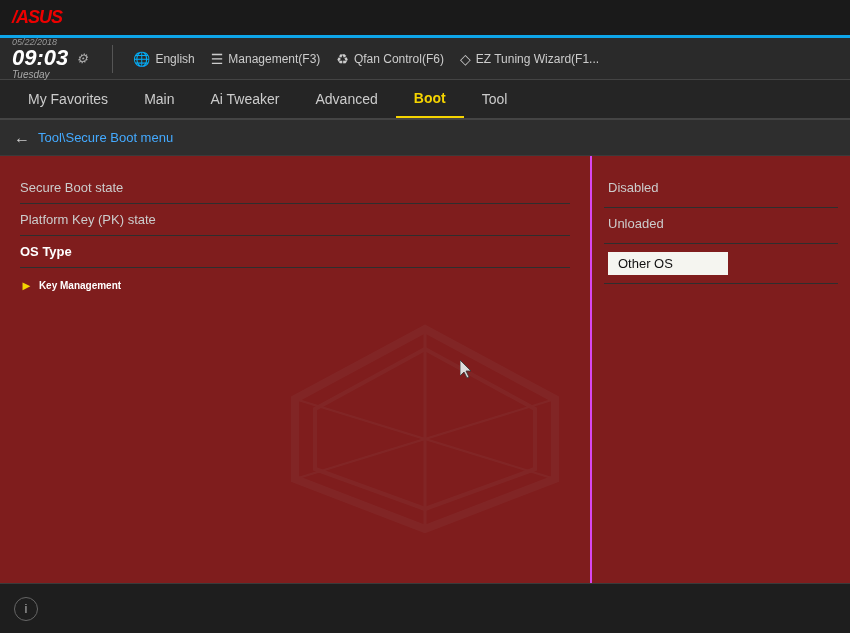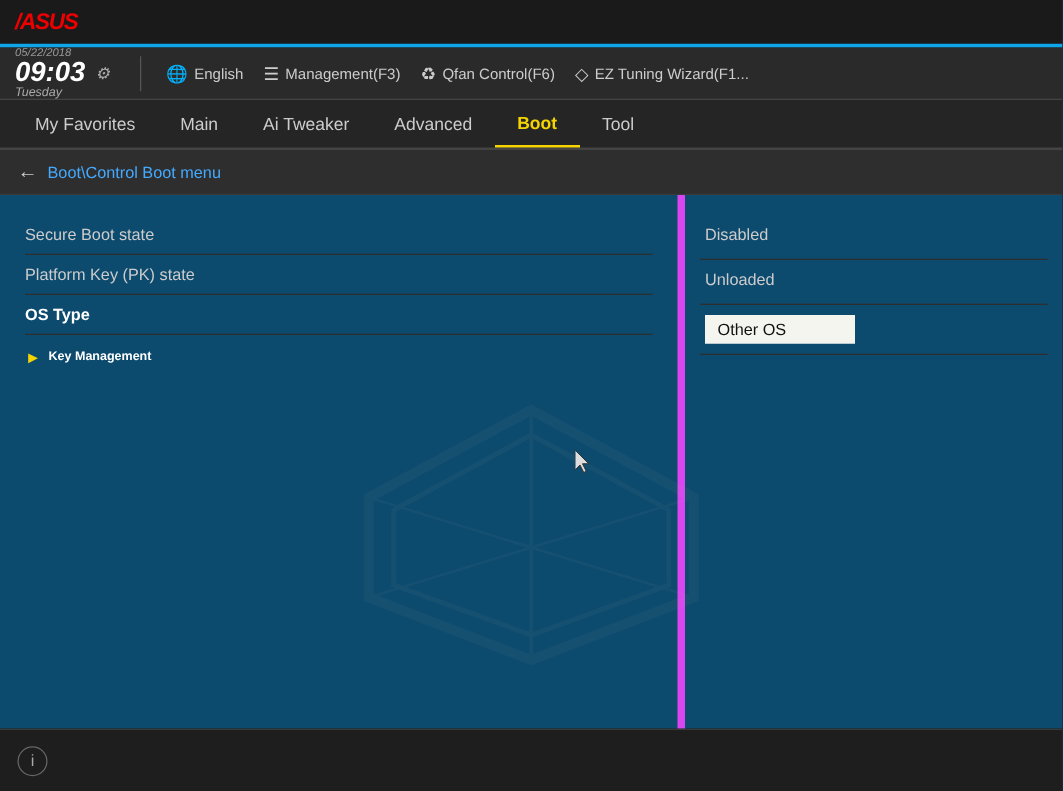--- a/index.html
+++ b/index.html
@@ -129,21 +129,21 @@
       margin-right: 8px;
     }
     #breadcrumb-text {
       color: #4af;
       font-size: 13px;
       font-weight: 500;
     }
 
     
     #main-content {
-      background: #0c4a6e;
+      background: #7f1d1d;
       display: flex;
       height: calc(633px - 38px - 42px - 40px - 36px - 50px);
       position: relative;
     }
 
     
     #left-panel {
       flex: 1;
       padding: 16px 20px;
     }
@@ -159,23 +159,23 @@
       font-size: 13px;
       min-width: 280px;
     }
     .setting-label.bold {
       color: #fff;
       font-weight: bold;
     }
 
     
     #right-panel {
-      width: 308px;
+      width: 260px;
       padding: 16px 12px;
-      border-left: 6px solid #d946ef;
+      border-left: 2px solid #d946ef;
     }
 
     .value-row {
       padding: 8px 4px;
       border-bottom: 1px solid #2e2e2e;
       color: #ccc;
       font-size: 13px;
       min-height: 36px;
     }
 
@@ -293,21 +293,21 @@
   <div class="nav-item">My Favorites</div>
   <div class="nav-item">Main</div>
   <div class="nav-item">Ai Tweaker</div>
   <div class="nav-item">Advanced</div>
   <div class="nav-item active">Boot</div>
   <div class="nav-item">Tool</div>
 </div>
 
 <div id="breadcrumb-bar">
   <span id="back-arrow">←</span>
-  <span id="breadcrumb-text">Boot\Control Boot menu</span>
+  <span id="breadcrumb-text">Tool\Secure Boot menu</span>
 </div>
 
 <div id="main-content">
 
   <div id="watermark">
     <svg viewBox="0 0 300 220" xmlns="http://www.w3.org/2000/svg">
 
       <polygon points="150,10 280,80 280,160 150,210 20,160 20,80" fill="none" stroke="#aaa" stroke-width="8"></polygon>
       <polygon points="150,30 260,90 260,150 150,190 40,150 40,90" fill="none" stroke="#aaa" stroke-width="4"></polygon>
       <line x1="150" y1="10" x2="150" y2="210" stroke="#aaa" stroke-width="3"></line>

